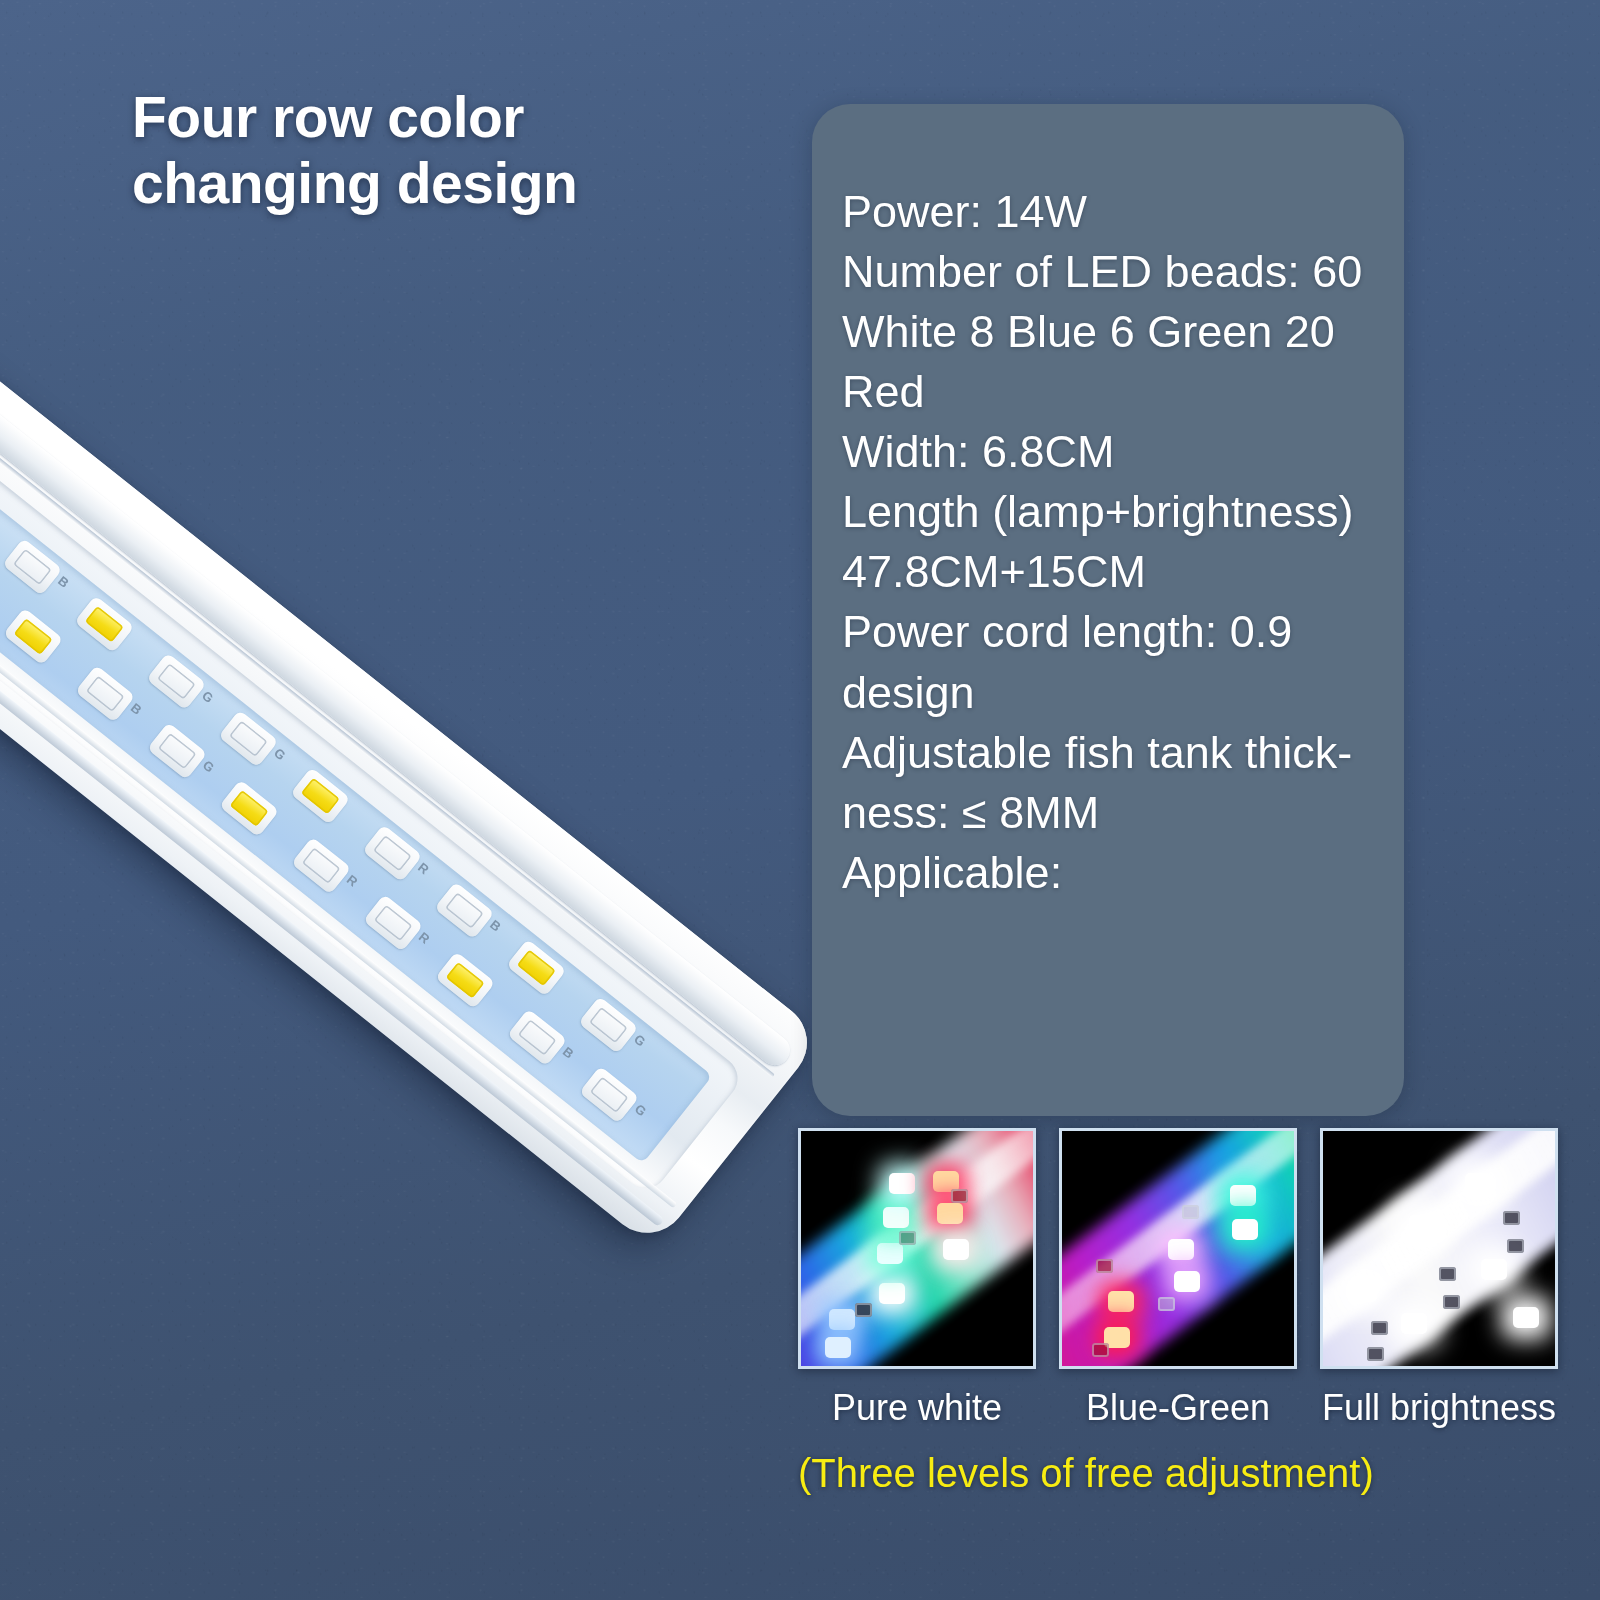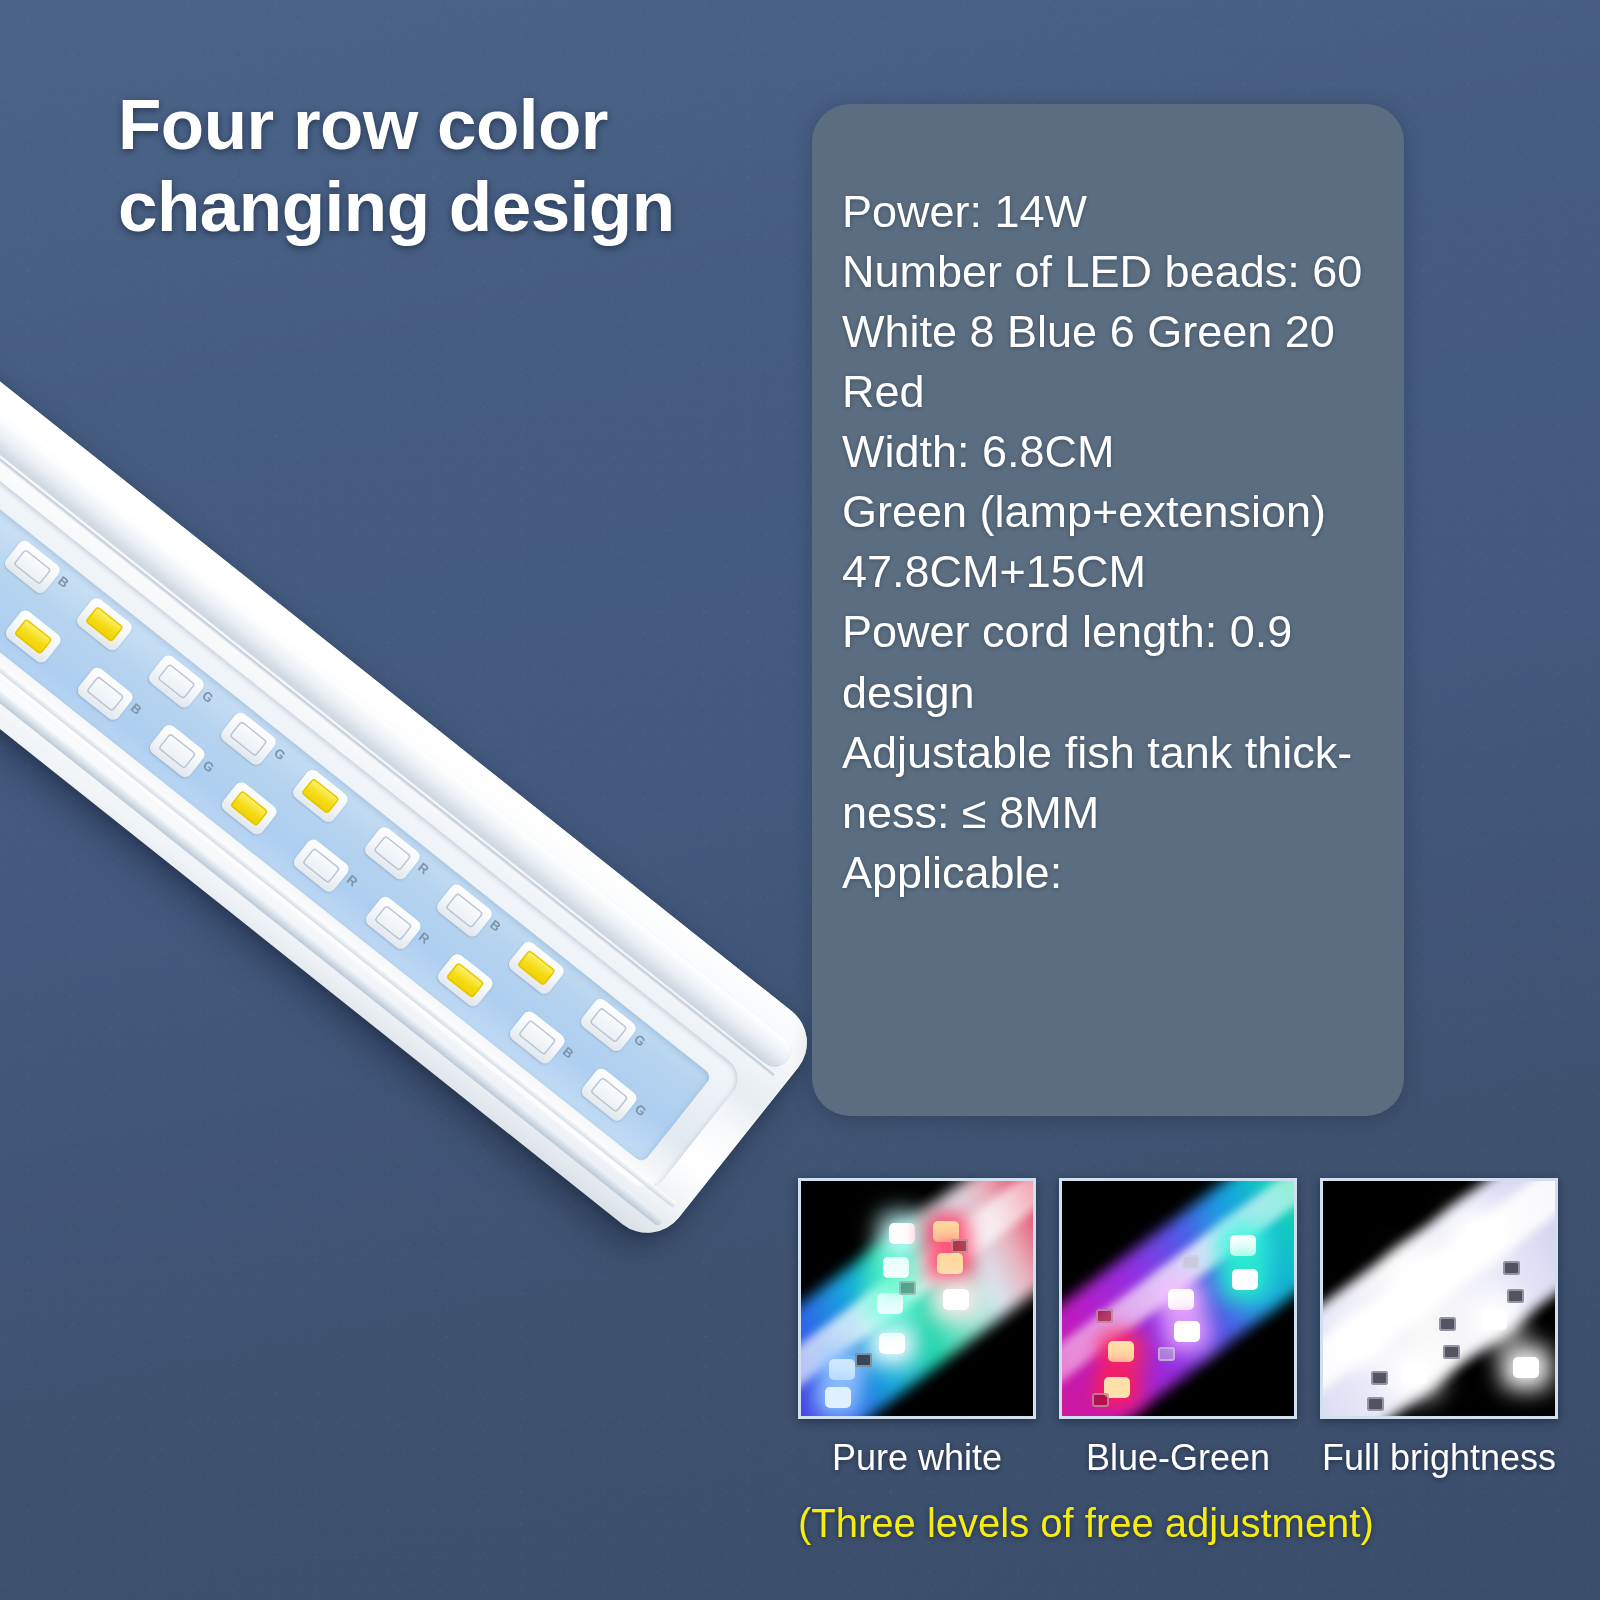--- a/index.html
+++ b/index.html
@@ -39,25 +39,25 @@
       radial-gradient(ellipse 2px 2px at 33% 82%, rgba(0,0,0,.15), transparent 60%),
       radial-gradient(ellipse 4px 3px at 63% 73%, rgba(255,255,255,.12), transparent 60%),
       radial-gradient(ellipse 2px 3px at 84% 91%, rgba(0,0,0,.14), transparent 60%);
     background-size: 37px 31px, 29px 41px, 43px 29px, 31px 37px, 41px 33px,
                      27px 39px, 39px 27px, 33px 43px, 45px 31px, 35px 29px;
   }
 
   
   #heading {
     position: absolute;
-    left: 118px;
+    left: 132px;
     top: 84px;
     width: 680px;
     color: #ffffff;
-    font-size: 71px;
+    font-size: 57px;
     font-weight: bold;
     line-height: 1.16;
     letter-spacing: -0.5px;
     text-shadow: 0 2px 7px rgba(10,20,40,.55);
     z-index: 40;
   }
 
   
   #spec-panel {
     position: absolute;
@@ -79,21 +79,21 @@
     font-size: 45px;
     line-height: 1.335;
     text-shadow: 0 1px 4px rgba(15,25,45,.38);
   }
   #spec-list .spec-line { white-space: pre; }
 
   
   #modes {
     position: absolute;
     left: 798px;
-    top: 1178px;
+    top: 1128px;
     width: 760px;
     z-index: 38;
   }
   #thumb-row {
     display: flex;
     gap: 23px;
   }
   .thumb {
     position: relative;
     width: 238px;
@@ -409,21 +409,21 @@
     <div>changing design</div>
   </div>
 
   <div id="spec-panel">
     <div id="spec-list">
         <div class="spec-line">Power: 14W</div>
         <div class="spec-line">Number of LED beads: 60</div>
         <div class="spec-line">White 8 Blue 6 Green 20</div>
         <div class="spec-line">Red</div>
         <div class="spec-line">Width: 6.8CM</div>
-        <div class="spec-line">Green (lamp+extension)</div>
+        <div class="spec-line">Length (lamp+brightness)</div>
         <div class="spec-line">47.8CM+15CM</div>
         <div class="spec-line">Power cord length: 0.9</div>
         <div class="spec-line">design</div>
         <div class="spec-line">Adjustable fish tank thick-</div>
         <div class="spec-line">ness: ≤ 8MM</div>
         <div class="spec-line">Applicable:</div>
       </div>
   </div>
 
   <div id="modes">

